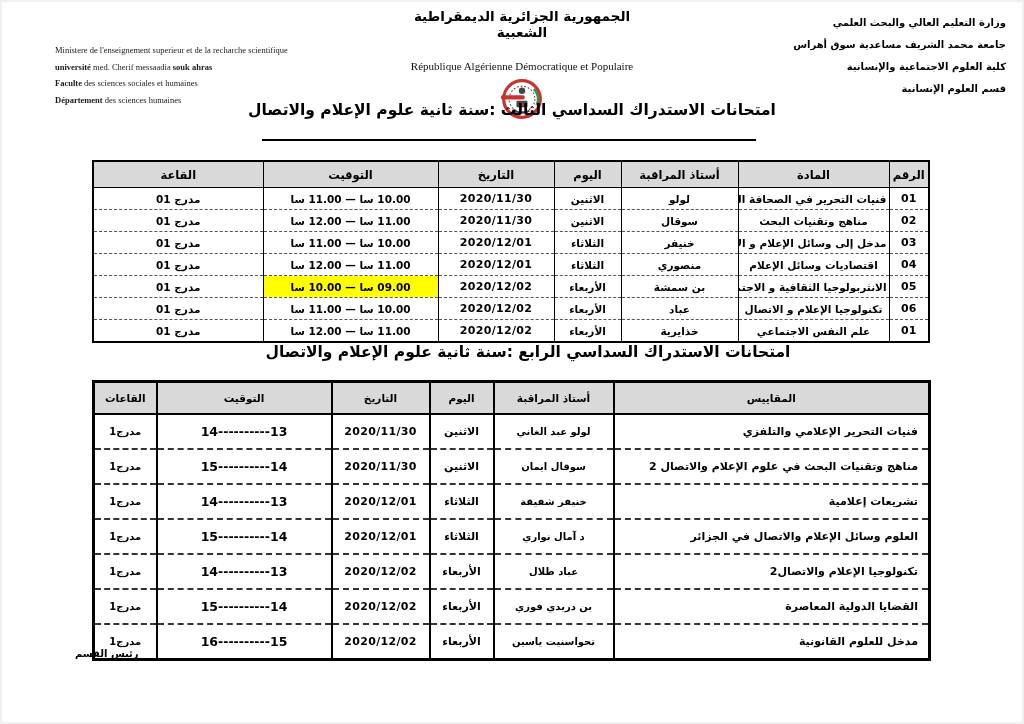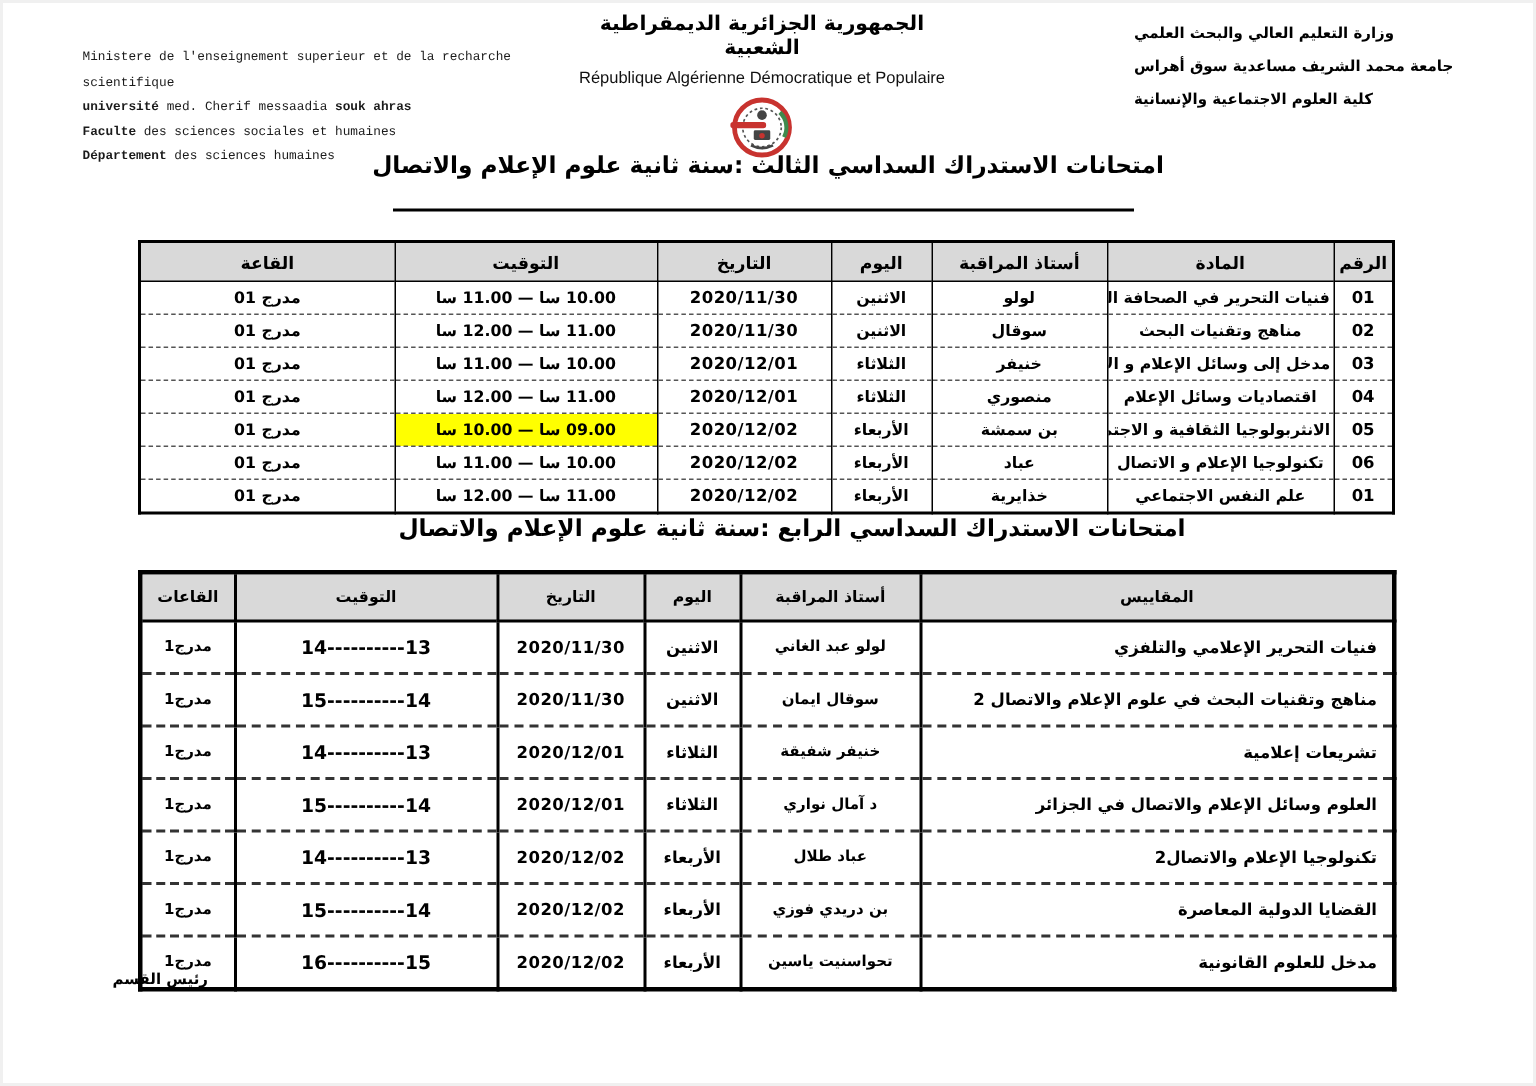--- a/index.html
+++ b/index.html
@@ -3,27 +3,27 @@
 <meta charset="utf-8">
 <style>
   html,body{margin:0;padding:0;}
   body{
     width:1024px;height:724px;background:#ffffff;position:relative;overflow:hidden;
     font-family:"DejaVu Sans", sans-serif;color:#000;
   }
   .page{position:absolute;inset:0;background:#fff;box-shadow:inset 0 0 0 2px #f0f0f0;}
 
   
-  .hdr-left{position:absolute;left:55px;top:30px;width:300px;font-family:Liberation Mono, monospace;
+  .hdr-left{position:absolute;left:55px;top:42px;width:300px;font-family:Liberation Serif, serif;
             font-size:8.5px;line-height:16.5px;color:#1a1a1a;}
-  .hdr-center{position:absolute;left:375px;top:8px;width:266px;text-align:center;}
+  .hdr-center{position:absolute;left:389px;top:8px;width:266px;text-align:center;}
   .ar-rep{font-size:13.5px;font-weight:bold;direction:rtl;}
-  .fr-rep{font-size:11px;font-family:Liberation Sans, sans-serif;margin-top:6px;color:#111;}
+  .fr-rep{font-size:11px;font-family:Liberation Serif, serif;margin-top:20px;color:#111;}
   .logo-wrap{margin-top:4px;}
-  .hdr-right{position:absolute;right:18px;top:12px;width:250px;direction:rtl;text-align:left;
+  .hdr-right{position:absolute;right:18px;top:12px;width:250px;direction:rtl;text-align:right;
              font-size:10px;font-weight:bold;line-height:22px;}
 
   
   .sec-title{position:absolute;left:0;width:100%;text-align:center;direction:rtl;
              font-size:15.5px;font-weight:bold;letter-spacing:0;}
   .title1{top:101px;}
   .title-rule{position:absolute;top:139px;left:262px;width:494px;border-top:2px solid #000;height:0;}
   .title2{top:343px;padding-left:16px;}
 
   
@@ -80,20 +80,21 @@
         <path d="M16 38 q8 4 16 0" fill="none" stroke="#444444" stroke-width="2"></path>
         <circle cx="24" cy="31" r="2" fill="#c8332f"></circle>
       </svg>
     </div>
   </div>
 
   <div class="hdr-right">
     <div>وزارة التعليم العالي والبحث العلمي</div>
     <div>جامعة محمد الشريف مساعدية سوق أهراس</div>
     <div>كلية العلوم الاجتماعية والإنسانية</div>
+    <div>قسم العلوم الإنسانية</div>
   </div>
 
   <div class="sec-title title1">امتحانات الاستدراك السداسي الثالث :سنة ثانية علوم الإعلام والاتصال</div>
   <div class="title-rule"></div>
 
   <table class="t1">
     <colgroup>
       <col style="width:40px">
         <col style="width:151px">
         <col style="width:117px">

